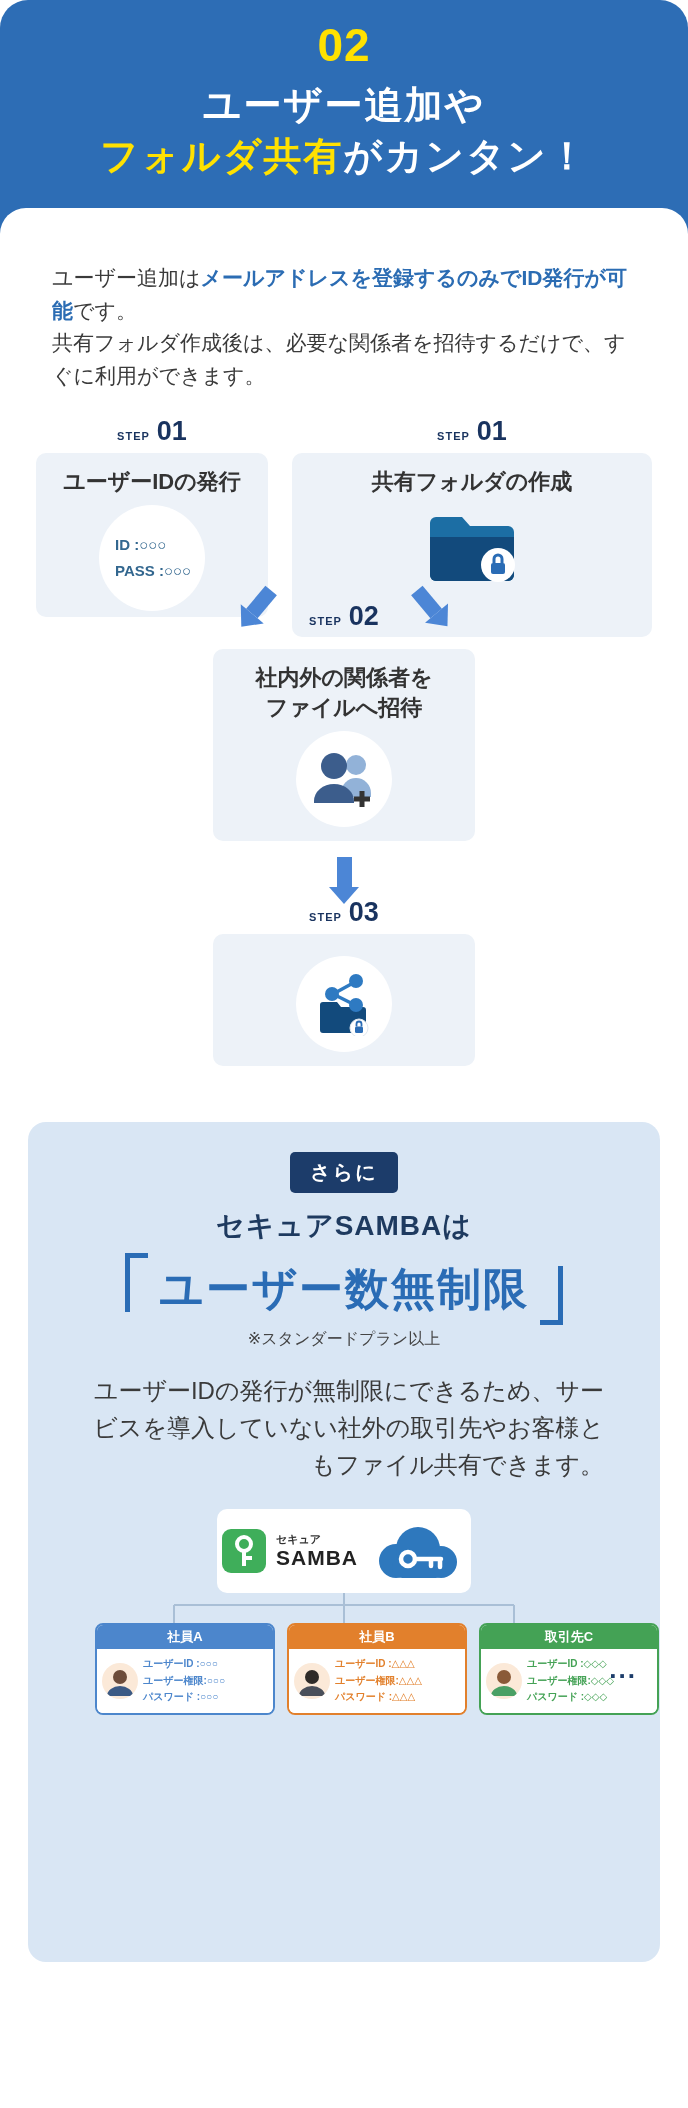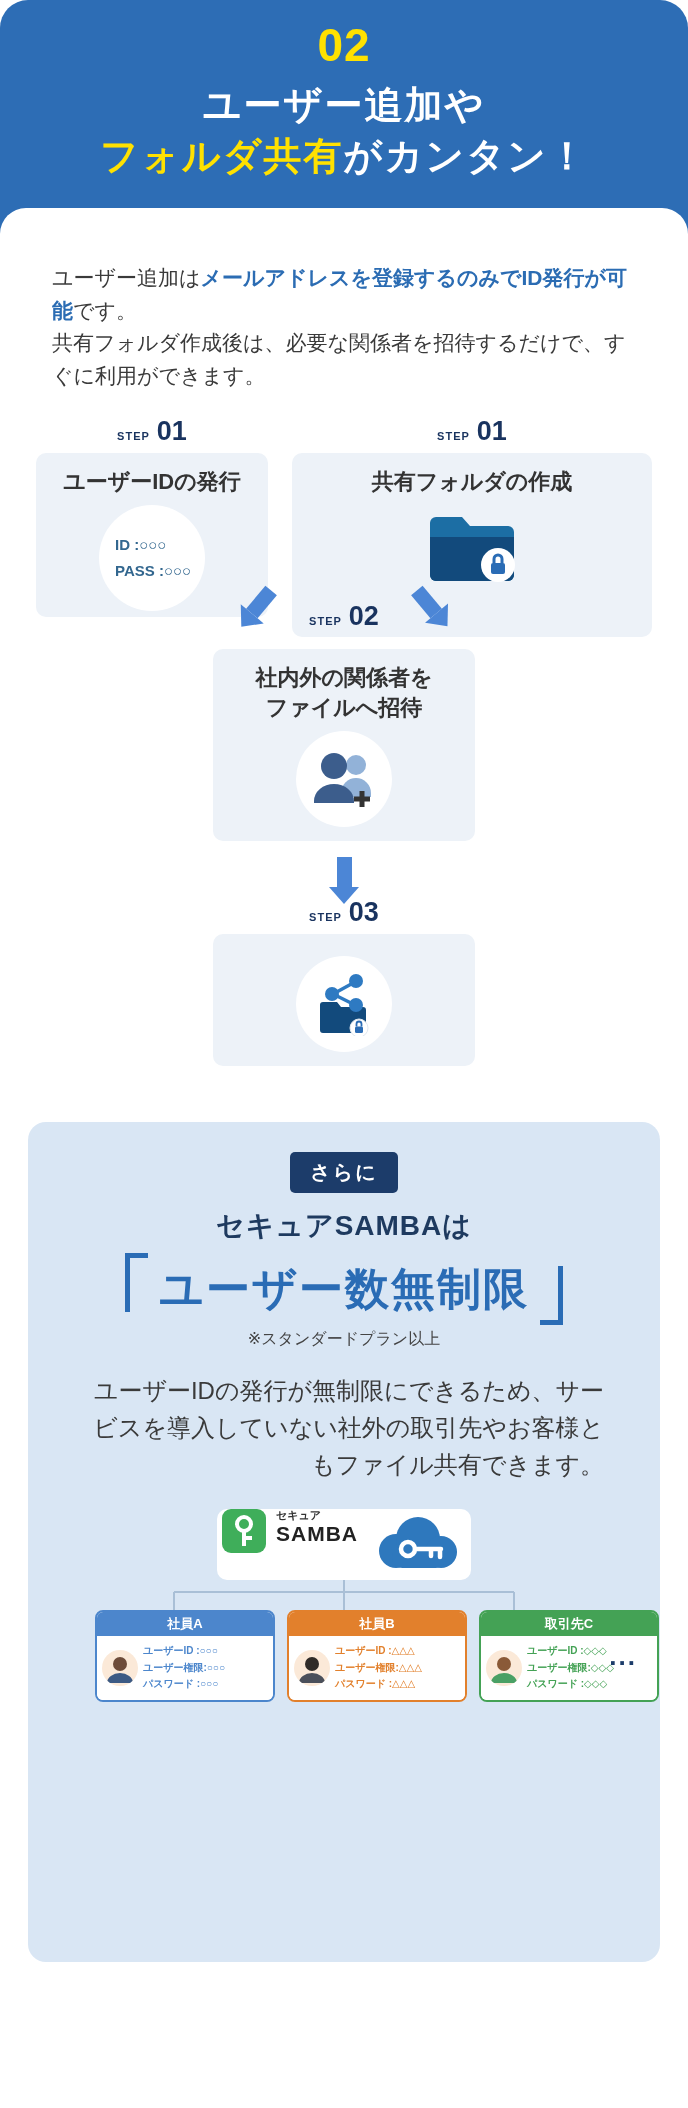--- a/index.html
+++ b/index.html
@@ -50,21 +50,21 @@
   .badge{display:inline-block;background:#1c3c6a;color:#fff;font-size:20px;font-weight:700;padding:7px 20px;border-radius:5px;letter-spacing:2px;}
   .subtitle{margin-top:14px;font-size:28px;font-weight:800;color:#1e3a5f;letter-spacing:1px;}
   .headline-wrap{position:relative;display:inline-block;margin-top:8px;padding:14px 34px;}
   .headline{font-size:44px;font-weight:800;color:#2a6cb5;letter-spacing:2px;line-height:1;}
   .headline-wrap::before{content:"";position:absolute;left:0;top:0;width:18px;height:54px;border-left:5px solid #2a6cb5;border-top:5px solid #2a6cb5;}
   .headline-wrap::after{content:"";position:absolute;right:0;bottom:0;width:18px;height:54px;border-right:5px solid #2a6cb5;border-bottom:5px solid #2a6cb5;}
   .plan-note{font-size:16px;color:#444;margin-top:4px;}
   .panel-body{width:520px;margin:22px auto 0;text-align:right;font-size:24px;line-height:1.55;color:#3a3a3a;}
   
   .org{margin-top:26px;}
-  .logo-box{width:254px;height:71px;margin:0 auto;background:#fff;border-radius:10px;display:flex;justify-content:center;gap:10px;}
+  .logo-box{width:254px;height:84px;margin:0 auto;background:#fff;border-radius:10px;display:flex;align-items:center;justify-content:center;gap:10px;}
   .logo-text{text-align:left;}
   .logo-small{font-size:11px;color:#333;font-weight:700;line-height:1.2;}
   .logo-name{font-size:21px;font-weight:800;color:#222;letter-spacing:1px;line-height:1.1;}
   .tree-svg{display:block;margin:0 auto;}
   .user-row{position:relative;width:498px;margin:0 auto;display:flex;gap:12px;}
   .user-card{width:180px;background:#fff;border-radius:8px;overflow:hidden;border:2px solid;text-align:left;flex:none;}
   .uc-head{color:#fff;font-size:13px;font-weight:700;text-align:center;padding:3px 0;}
   .uc-body{display:flex;align-items:center;gap:5px;padding:7px 5px;background:#fff;}
   .avatar{width:36px;height:36px;border-radius:50%;overflow:hidden;flex:none;}
   .cred{font-size:10px;line-height:1.65;font-weight:600;white-space:nowrap;}

